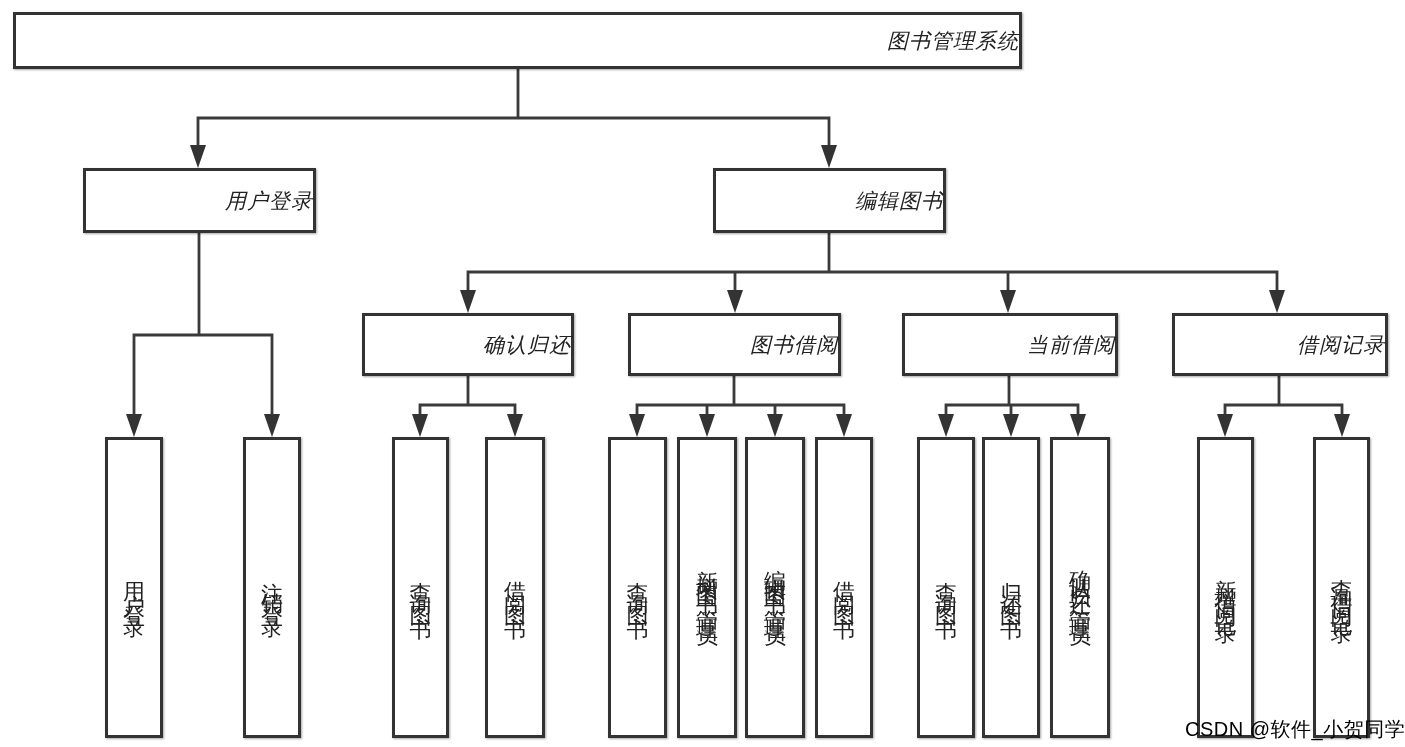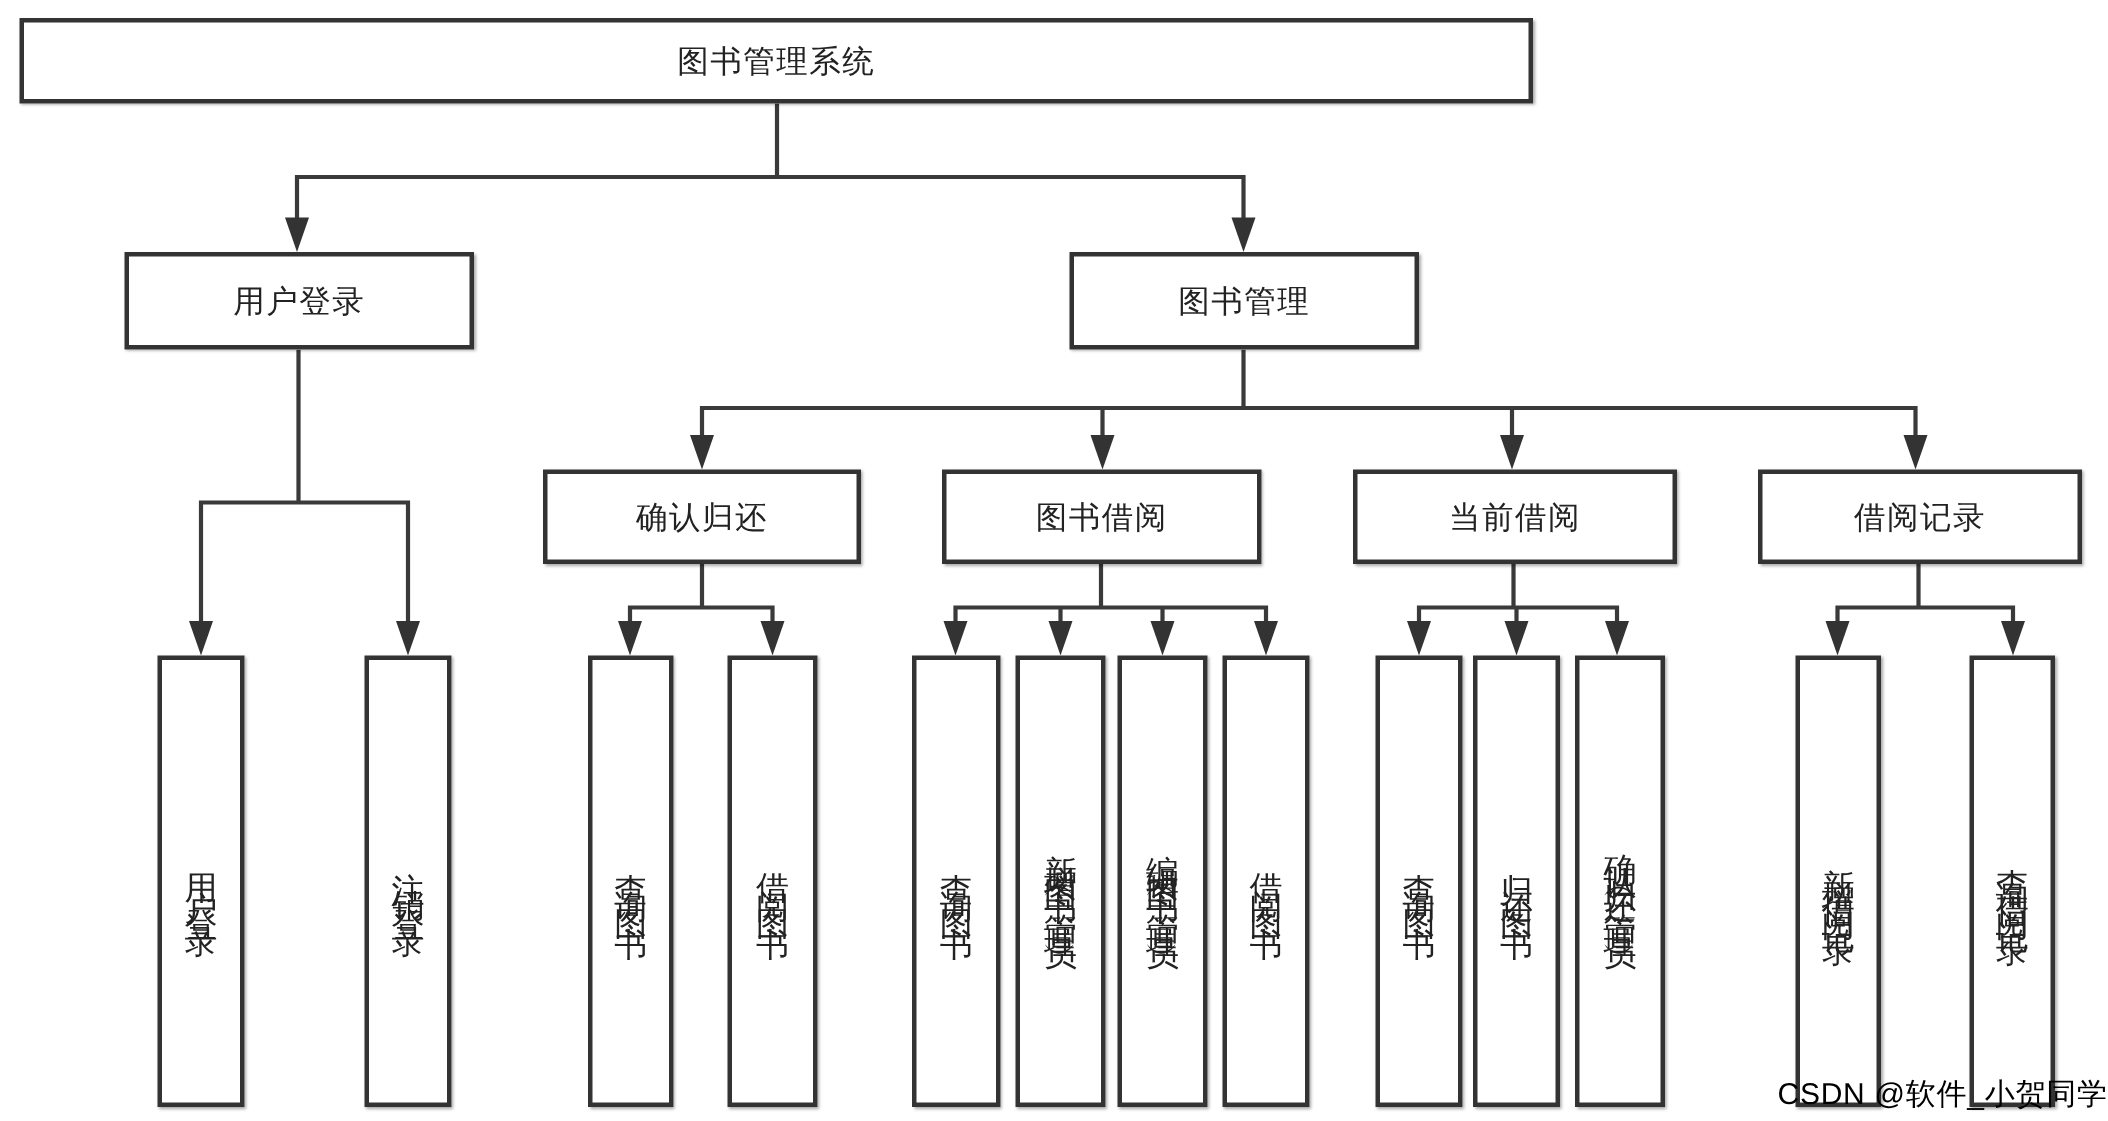--- a/index.html
+++ b/index.html
@@ -26,21 +26,22 @@
     stroke: none;
   }
   .hnode {
     position: absolute;
     box-sizing: border-box;
     border: 3px solid #333333;
     background: #ffffff;
     box-shadow: 1px 1px 2px rgba(0,0,0,0.35);
     display: flex;
     align-items: center;
-    justify-content: center;
+    justify-content: flex-end;
+    font-style: italic;
   }
   .hnode .lbl {
     font-size: 21px;
     color: #222222;
     letter-spacing: 1px;
     white-space: nowrap;
   }
   .vnode {
     position: absolute;
     box-sizing: border-box;
@@ -155,21 +156,21 @@
   </svg>
 
   <div class="hnode" id="n-root">
     <span class="lbl">图书管理系统</span>
   </div>
 
   <div class="hnode" id="n-user-login">
     <span class="lbl">用户登录</span>
   </div>
   <div class="hnode" id="n-book-mgmt">
-    <span class="lbl">图书管理</span>
+    <span class="lbl">编辑图书</span>
   </div>
 
   <div class="hnode" id="n-new-book">
     <span class="lbl">确认归还</span>
   </div>
   <div class="hnode" id="n-borrow">
     <span class="lbl">图书借阅</span>
   </div>
   <div class="hnode" id="n-current">
     <span class="lbl">当前借阅</span>

